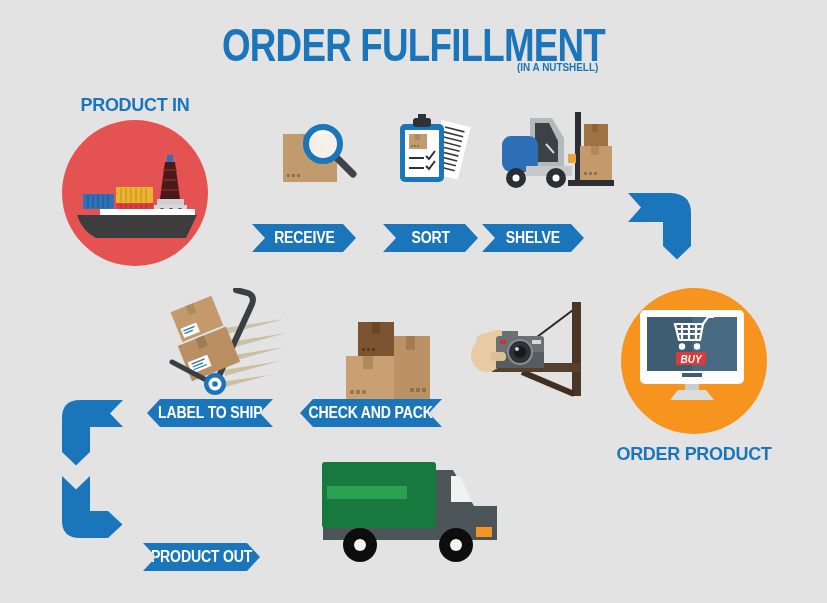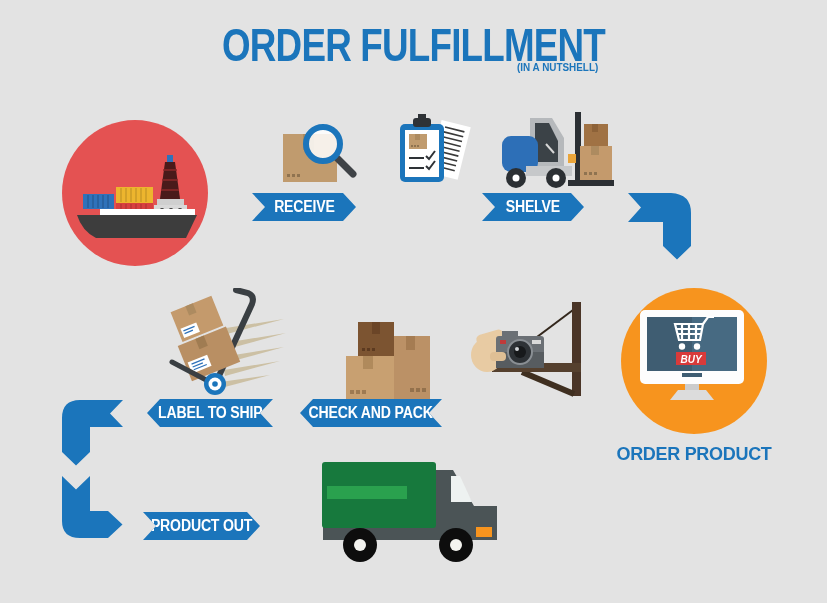--- a/index.html
+++ b/index.html
@@ -25,32 +25,33 @@
     letter-spacing:-0.3px;white-space:nowrap;
   }
   .circle{border-radius:50%;width:146px;height:146px;}
   .circle.red{background:#e45252;}
   .circle.orange{background:#f7941e;}
   .banner{
     height:28px;background:#1b75bb;display:flex;align-items:center;justify-content:center;
     color:#fff;font-weight:bold;font-size:16px;white-space:nowrap;
   }
   .banner span{transform:scaleX(0.88);transform-origin:50% 50%;letter-spacing:-0.2px;}
-  .banner.point-right{clip-path:polygon(0 0, calc(100% - 13px) 0, 100% 50%, calc(100% - 13px) 100%, 0 100%, 13px 50%);}
+  .banner.point-right{clip-path:polygon(0 0, calc(100% - 13px) 0, 100% 50%, calc(100% - 13px) 100%, 0 100%, 13px 50%);margin-top:31px;}
   .banner.point-left{clip-path:polygon(13px 0, 100% 0, calc(100% - 13px) 50%, 100% 100%, 13px 100%, 0 50%);}
   svg{display:block;}
 </style>
 </head>
 <body>
 
 <div class="stage">
 
   <div class="abs title">ORDER FULFILLMENT</div>
   <div class="abs subtitle">(IN A NUTSHELL)</div>
 
+  <div class="abs node-label" style="left:35px;top:95px;width:200px;">PRODUCT IN</div>
   <div class="abs circle red" style="left:62px;top:120px;"></div>
   <svg class="abs" style="left:65px;top:152px;" width="140" height="90" viewBox="0 0 140 90">
     <rect x="102" y="3" width="6" height="7" fill="#2f72ba"></rect>
     <polygon points="100,10 110,10 115,47 95,47" fill="#4a1a1a"></polygon>
     <path d="M98,18 H112 M97,28 H113 M96,38 H114" stroke="#8a2a2a" stroke-width="1.5"></path>
     <rect x="92" y="47" width="27" height="6" fill="#cfcfcf"></rect>
     <rect x="89" y="53" width="33" height="11" fill="#d8d8d8"></rect>
     <circle cx="97" cy="58.5" r="2.5" fill="#3a3a3a"></circle>
     <circle cx="106" cy="58.5" r="2.5" fill="#3a3a3a"></circle>
     <circle cx="115" cy="58.5" r="2.5" fill="#3a3a3a"></circle>
@@ -111,20 +112,23 @@
     <rect x="66" y="42" width="8" height="9" fill="#eaa53a"></rect>
     <circle cx="14" cy="66" r="10" fill="#2b2f33"></circle>
       <circle cx="14" cy="66" r="3.5" fill="#ffffff"></circle>
     <circle cx="54" cy="66" r="10" fill="#2b2f33"></circle>
       <circle cx="54" cy="66" r="3.5" fill="#ffffff"></circle>
   </svg>
 
   <div class="abs banner point-right" style="left:252px;top:193px;width:104px;">
     <span>RECEIVE</span>
   </div>
+  <div class="abs banner point-right" style="left:383px;top:193px;width:95px;">
+    <span>SORT</span>
+  </div>
   <div class="abs banner point-right" style="left:482px;top:193px;width:102px;">
     <span>SHELVE</span>
   </div>
 
   <svg class="abs" style="left:0;top:0;" width="827" height="603" viewBox="0 0 827 603">
     <path d="M628,193 H671 Q691,194 691,213 V246 L677,259.5 L663,246 V222 H628 L641,207.5 Z" fill="#1b75bb"></path>
     <path d="M123,400 H80 Q62,400 62,418 V452 L76,465.5 L90,452 V427 H123 L110,413.5 Z" fill="#1b75bb"></path>
     <path d="M62,476 V521 Q62,538 80,538 H108 L122.5,524.5 L108,511 H90 V476 L76,489.5 Z" fill="#1b75bb"></path>
   </svg>
 

